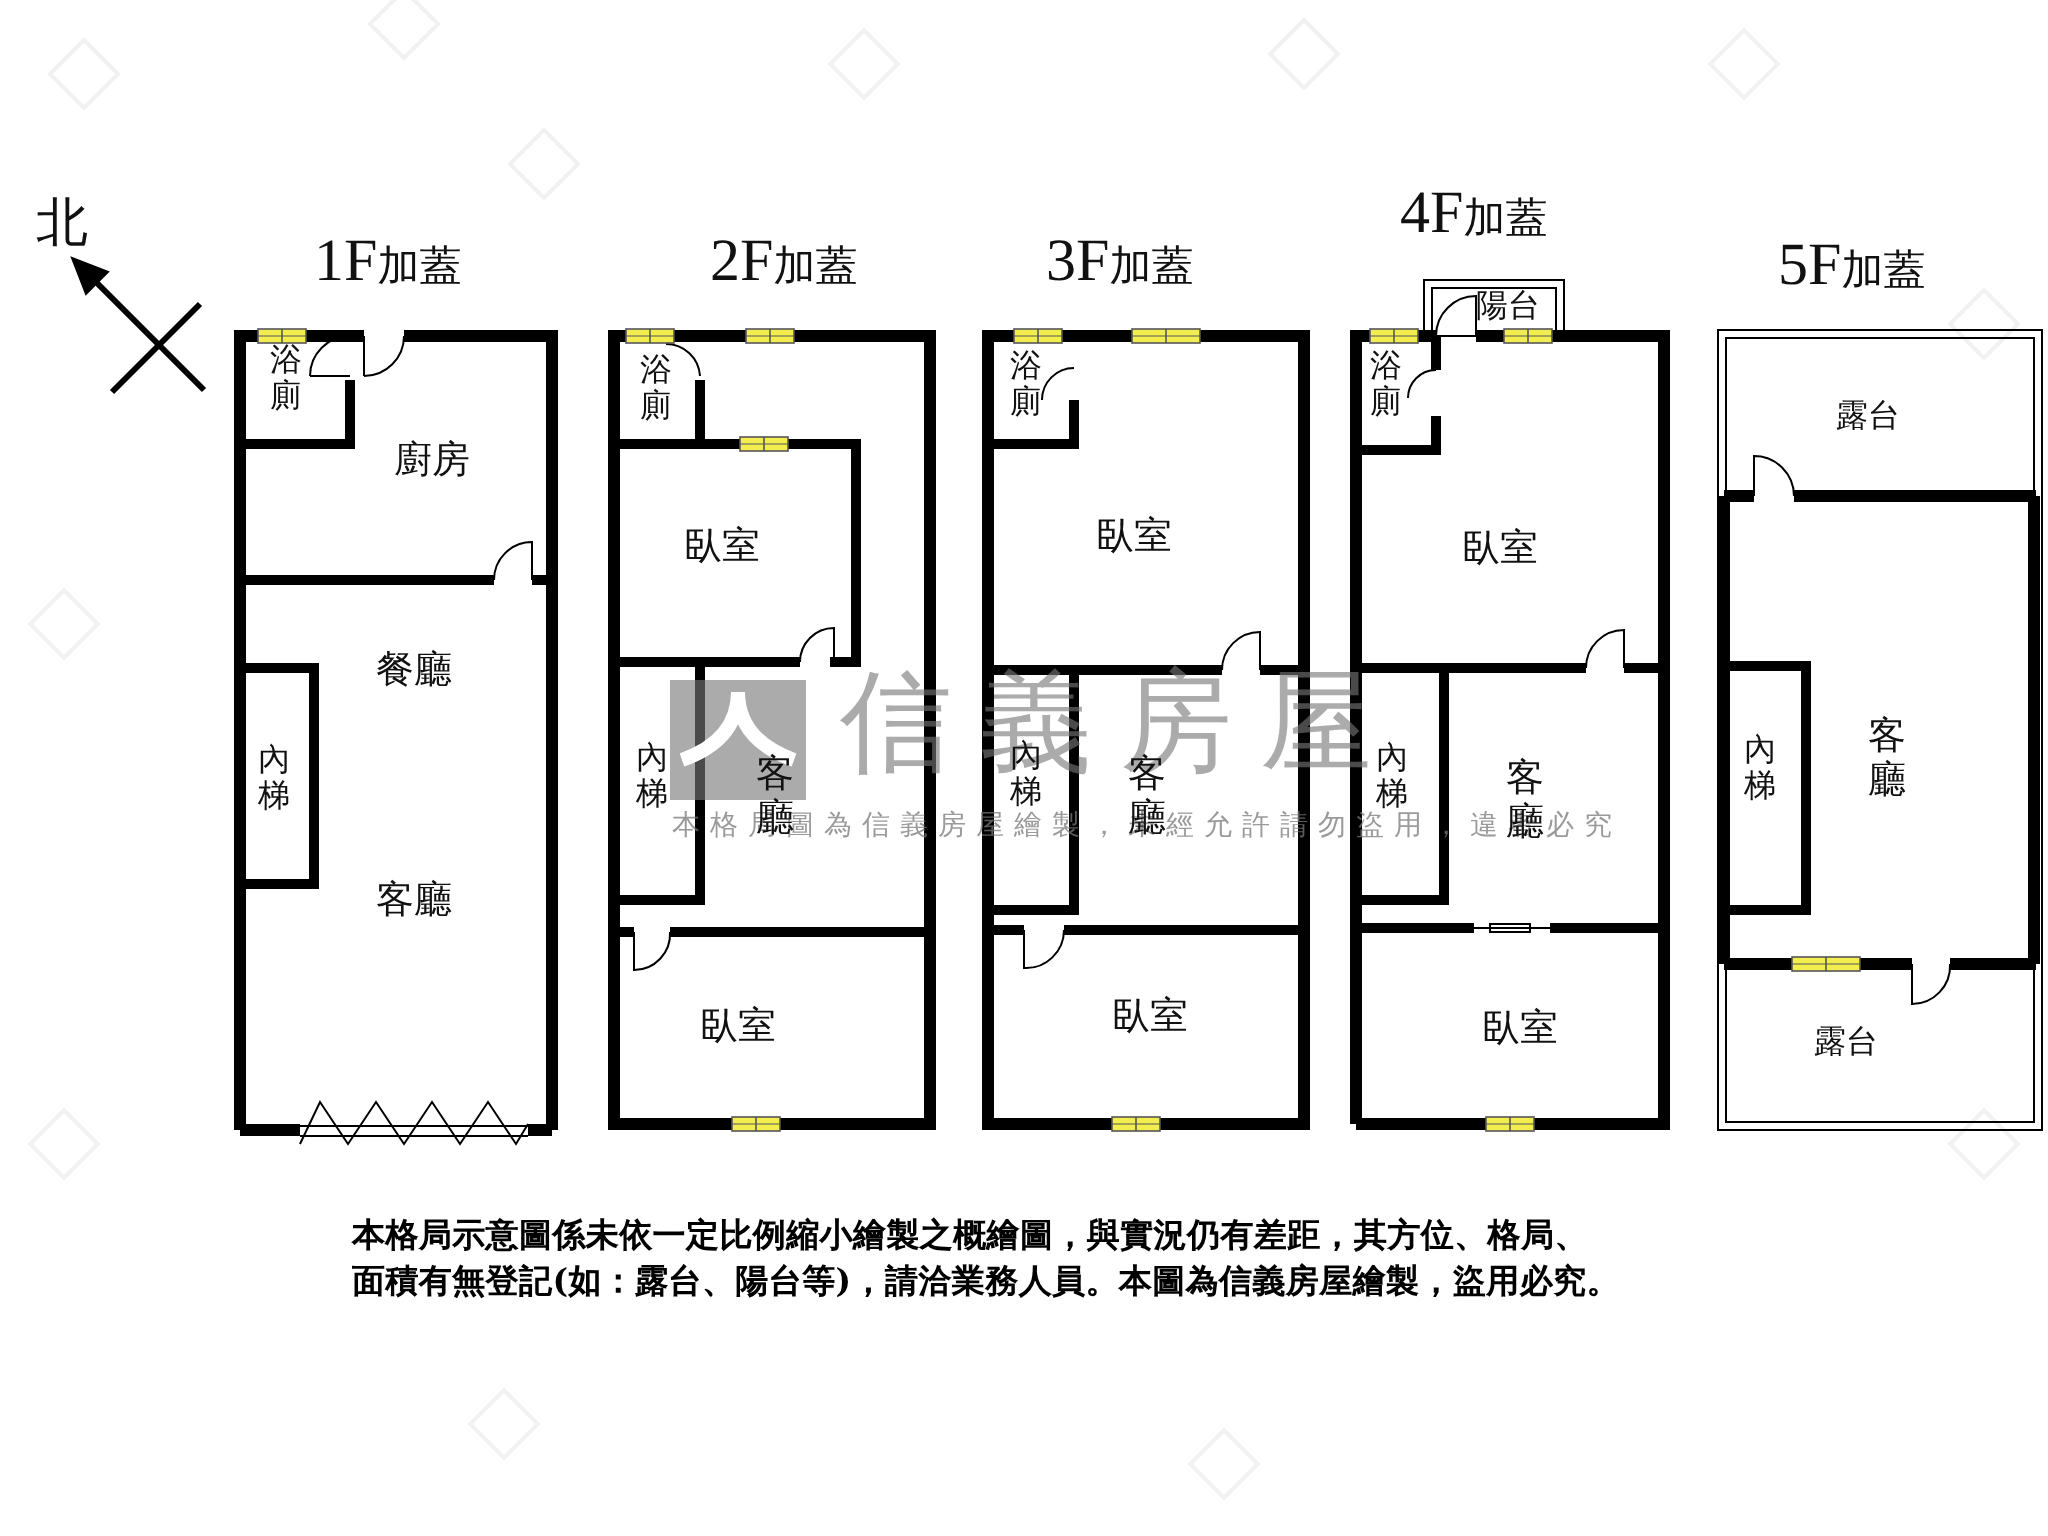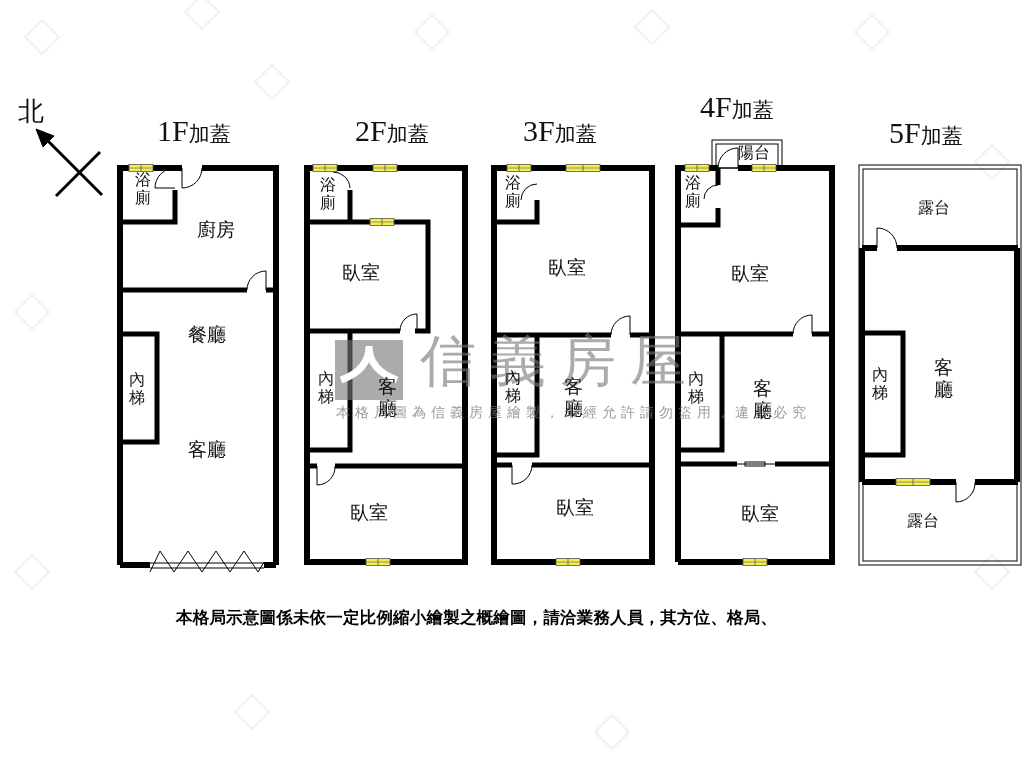--- a/index.html
+++ b/index.html
@@ -200,14 +200,15 @@
 <div class="room vert small" style="left:688px; top:371px;">內梯</div>
 <div class="room vert" style="left:753px; top:380px;">客廳</div>
 <div class="room" style="left:741px; top:505px;">臥室</div>
 
 <div class="room small" style="left:918px; top:200px;">露台</div>
 <div class="room vert small" style="left:872px; top:367px;">內梯</div>
 <div class="room vert" style="left:934px; top:359px;">客廳</div>
 <div class="room small" style="left:907px; top:513px;">露台</div>
 
 <div class="disclaimer">
-  <div>本格局示意圖係未依一定比例縮小繪製之概繪圖，請洽業務人員，其方位、格局、</div>
+  <div>本格局示意圖係未依一定比例縮小繪製之概繪圖，與實況仍有差距，其方位、格局、</div>
+  <div>面積有無登記(如：露台、陽台等)，請洽業務人員。本圖為信義房屋繪製，盜用必究。</div>
 </div>
 
 </body></html>

